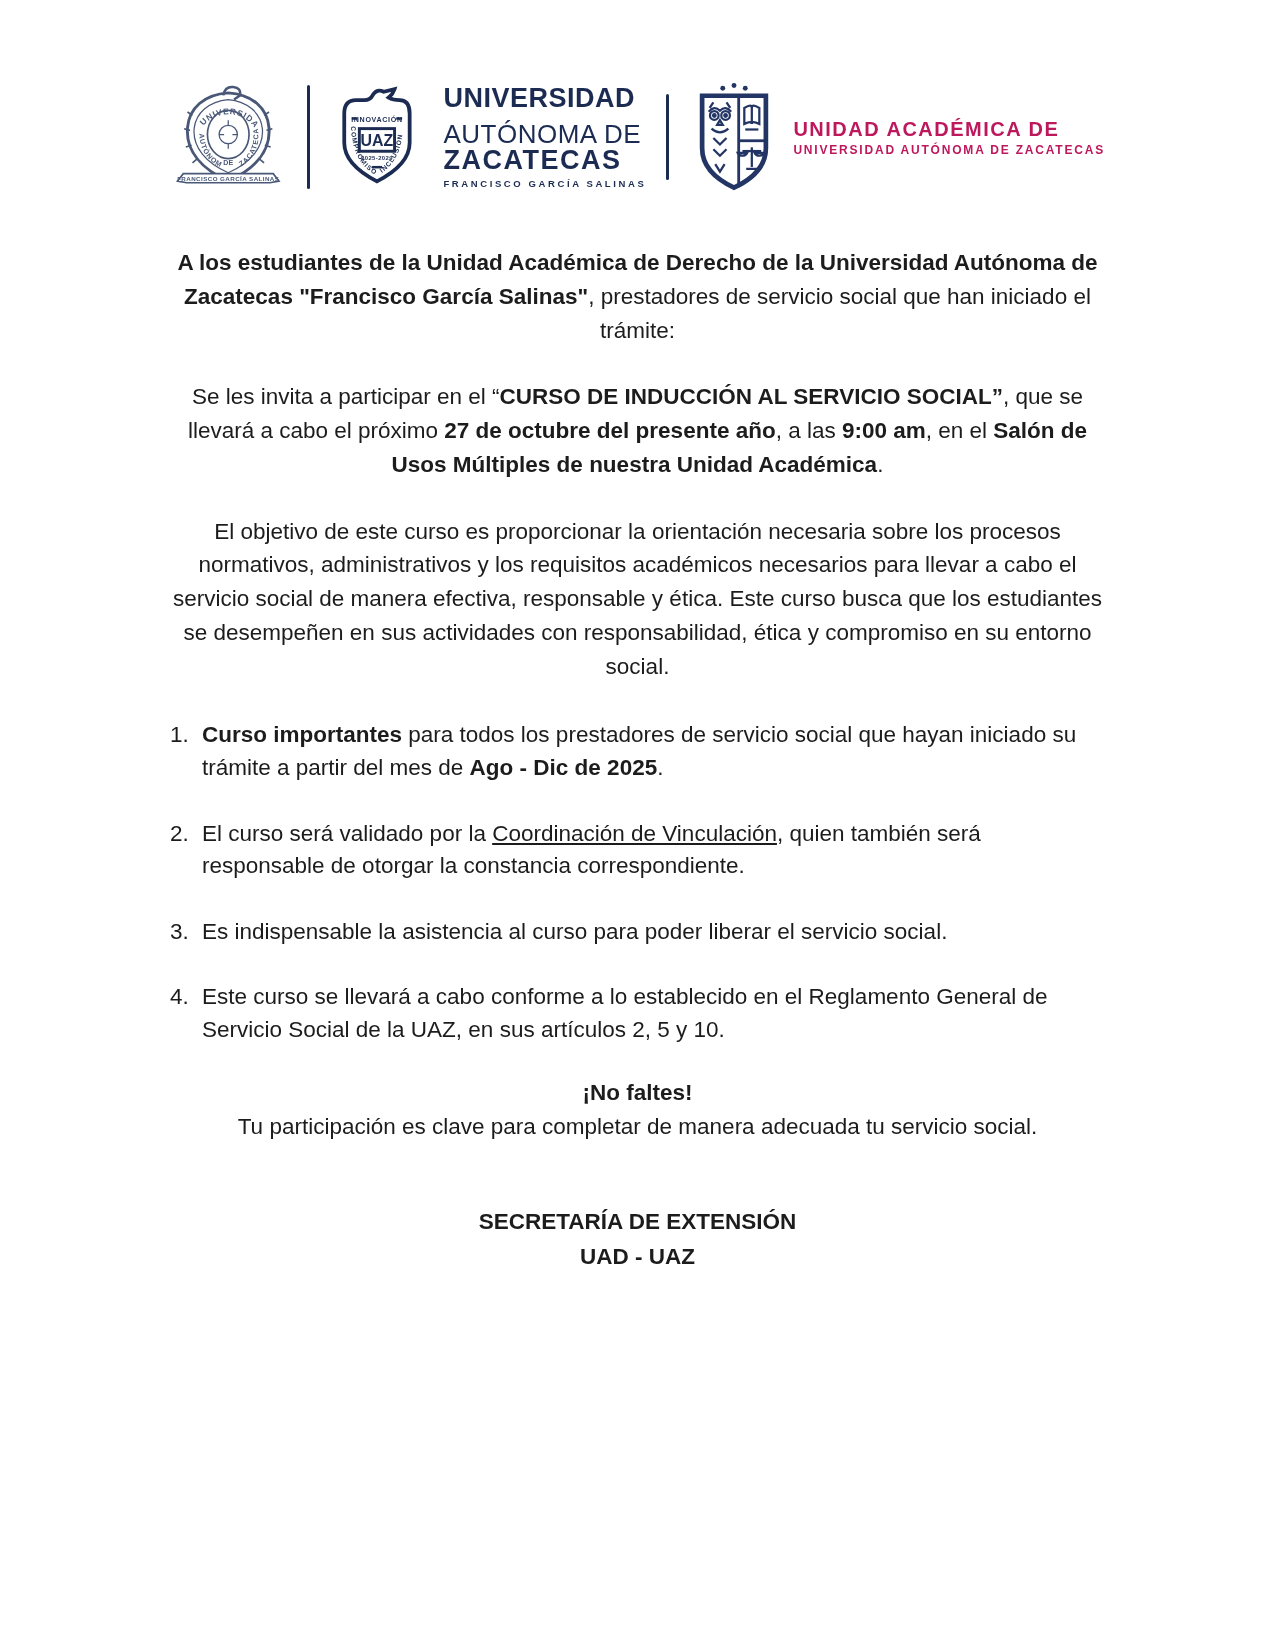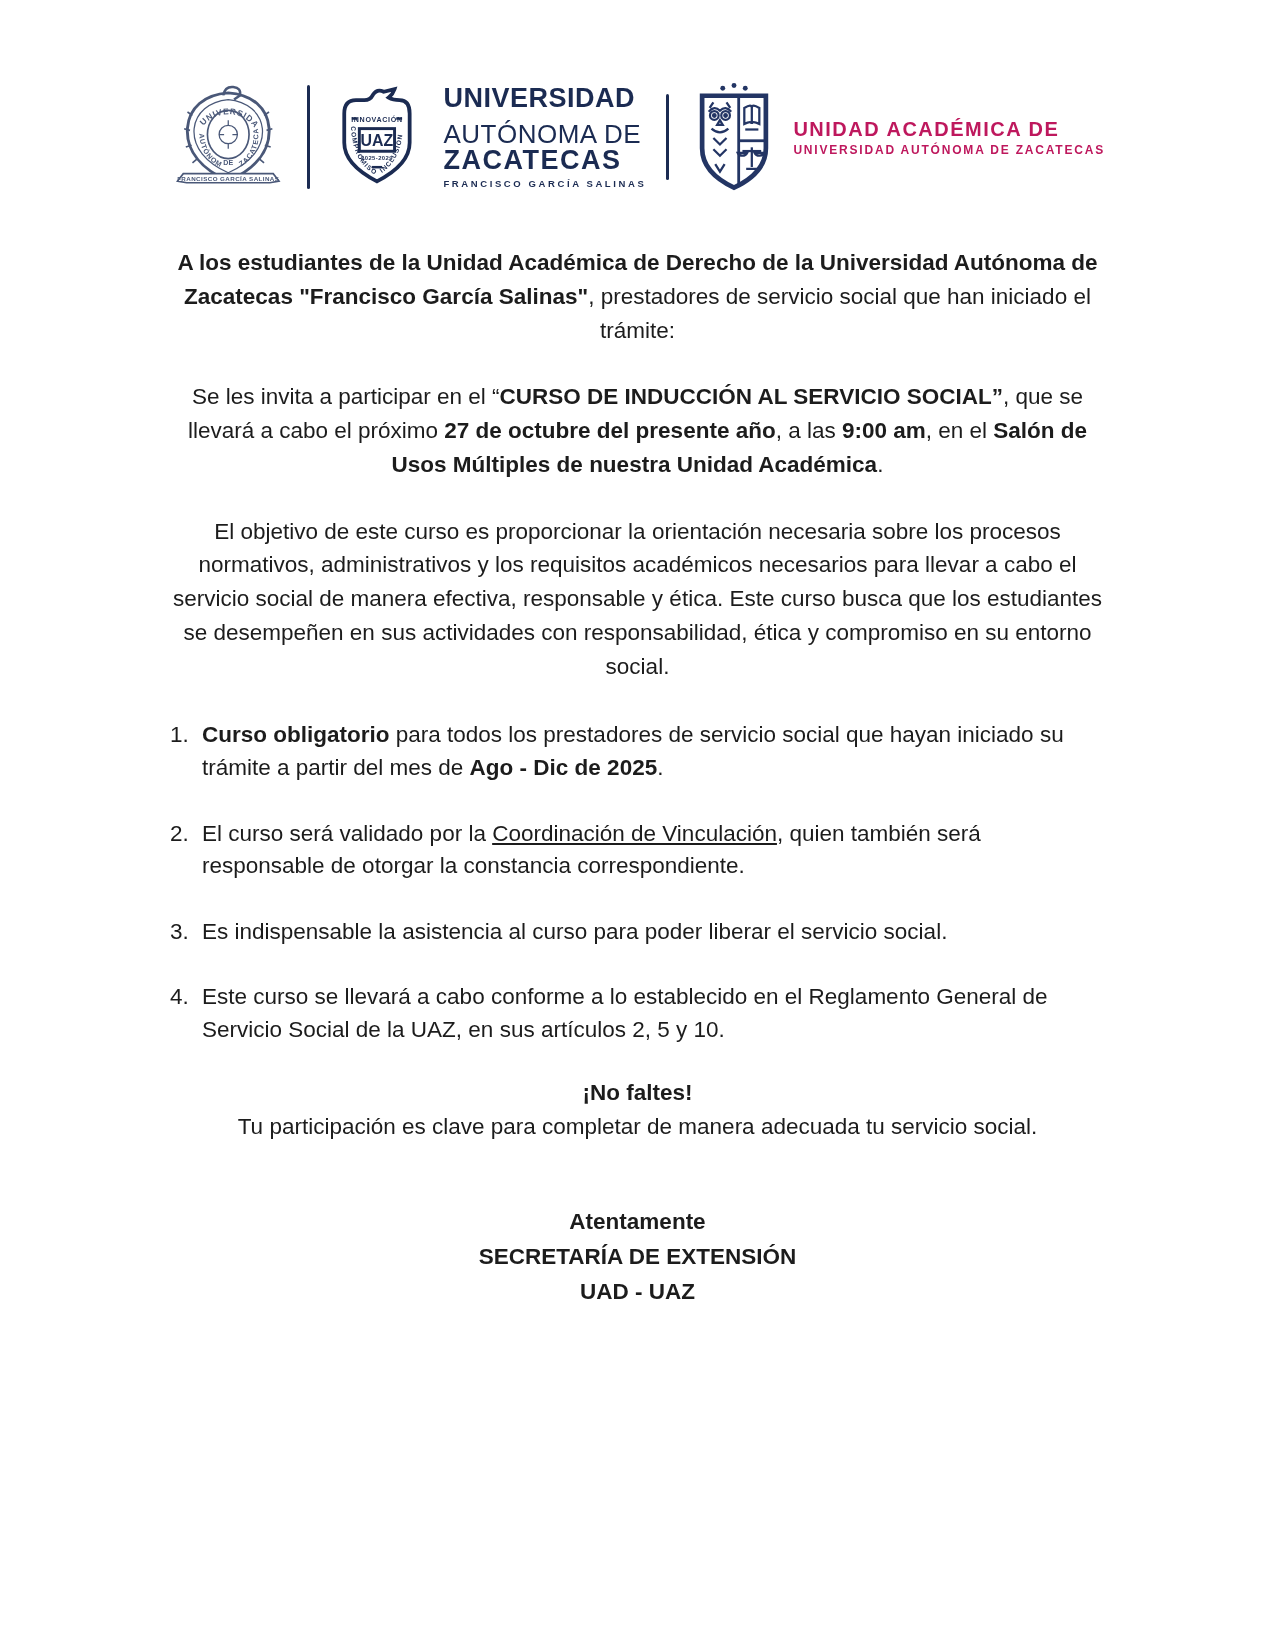--- a/index.html
+++ b/index.html
@@ -167,38 +167,37 @@
   <p class="para p-intro"><span class="b">A los estudiantes de la Unidad Académica de Derecho de la Universidad Autónoma de Zacatecas "Francisco García Salinas"</span><span>, prestadores de servicio social que han iniciado el trámite:</span></p>
 
   <p class="para p-invite"><span>Se les invita a participar en el “</span><span class="b">CURSO DE INDUCCIÓN AL SERVICIO SOCIAL”</span><span>, que se llevará a cabo el próximo </span><span class="b">27 de octubre del presente año</span><span>, a las </span><span class="b">9:00 am</span><span>, en el </span><span class="b">Salón de Usos Múltiples de nuestra Unidad Académica</span><span>.</span></p>
 
   <p class="para p-objective">El objetivo de este curso es proporcionar la orientación necesaria sobre los procesos normativos, administrativos y los requisitos académicos necesarios para llevar a cabo el servicio social de manera efectiva, responsable y ética. Este curso busca que los estudiantes se desempeñen en sus actividades con responsabilidad, ética y compromiso en su entorno social.</p>
 
 
   <div class="req-list">
     <div class="req-item">
       <span class="req-num">1.</span>
-      <span class="req-text"><span class="b">Curso obligatorio</span><span> para todos los prestadores de servicio social que hayan iniciado su trámite a partir del mes de </span><span class="b">Ago - Dic de 2025</span><span>.</span></span>
+      <span class="req-text"><span class="b">Curso importantes</span><span> para todos los prestadores de servicio social que hayan iniciado su trámite a partir del mes de </span><span class="b">Ago - Dic de 2025</span><span>.</span></span>
     </div>
     <div class="req-item">
       <span class="req-num">2.</span>
       <span class="req-text"><span>El curso será validado por la </span><span class="u">Coordinación de Vinculación</span><span>, quien también será responsable de otorgar la constancia correspondiente.</span></span>
     </div>
     <div class="req-item">
       <span class="req-num">3.</span>
       <span class="req-text">Es indispensable la asistencia al curso para poder liberar el servicio social.</span>
     </div>
     <div class="req-item">
       <span class="req-num">4.</span>
       <span class="req-text">Este curso se llevará a cabo conforme a lo establecido en el Reglamento General de Servicio Social de la UAZ, en sus artículos 2, 5 y 10.</span>
     </div>
   </div>
 
   <div class="no-faltes">¡No faltes!</div>
   <div class="closing-msg">Tu participación es clave para completar de manera adecuada tu servicio social.</div>
 
   <div class="signature">
-    <div>Atentamente</div>
     <div>SECRETARÍA DE EXTENSIÓN</div>
     <div>UAD - UAZ</div>
   </div>
 
 </div>
 
 </body></html>

